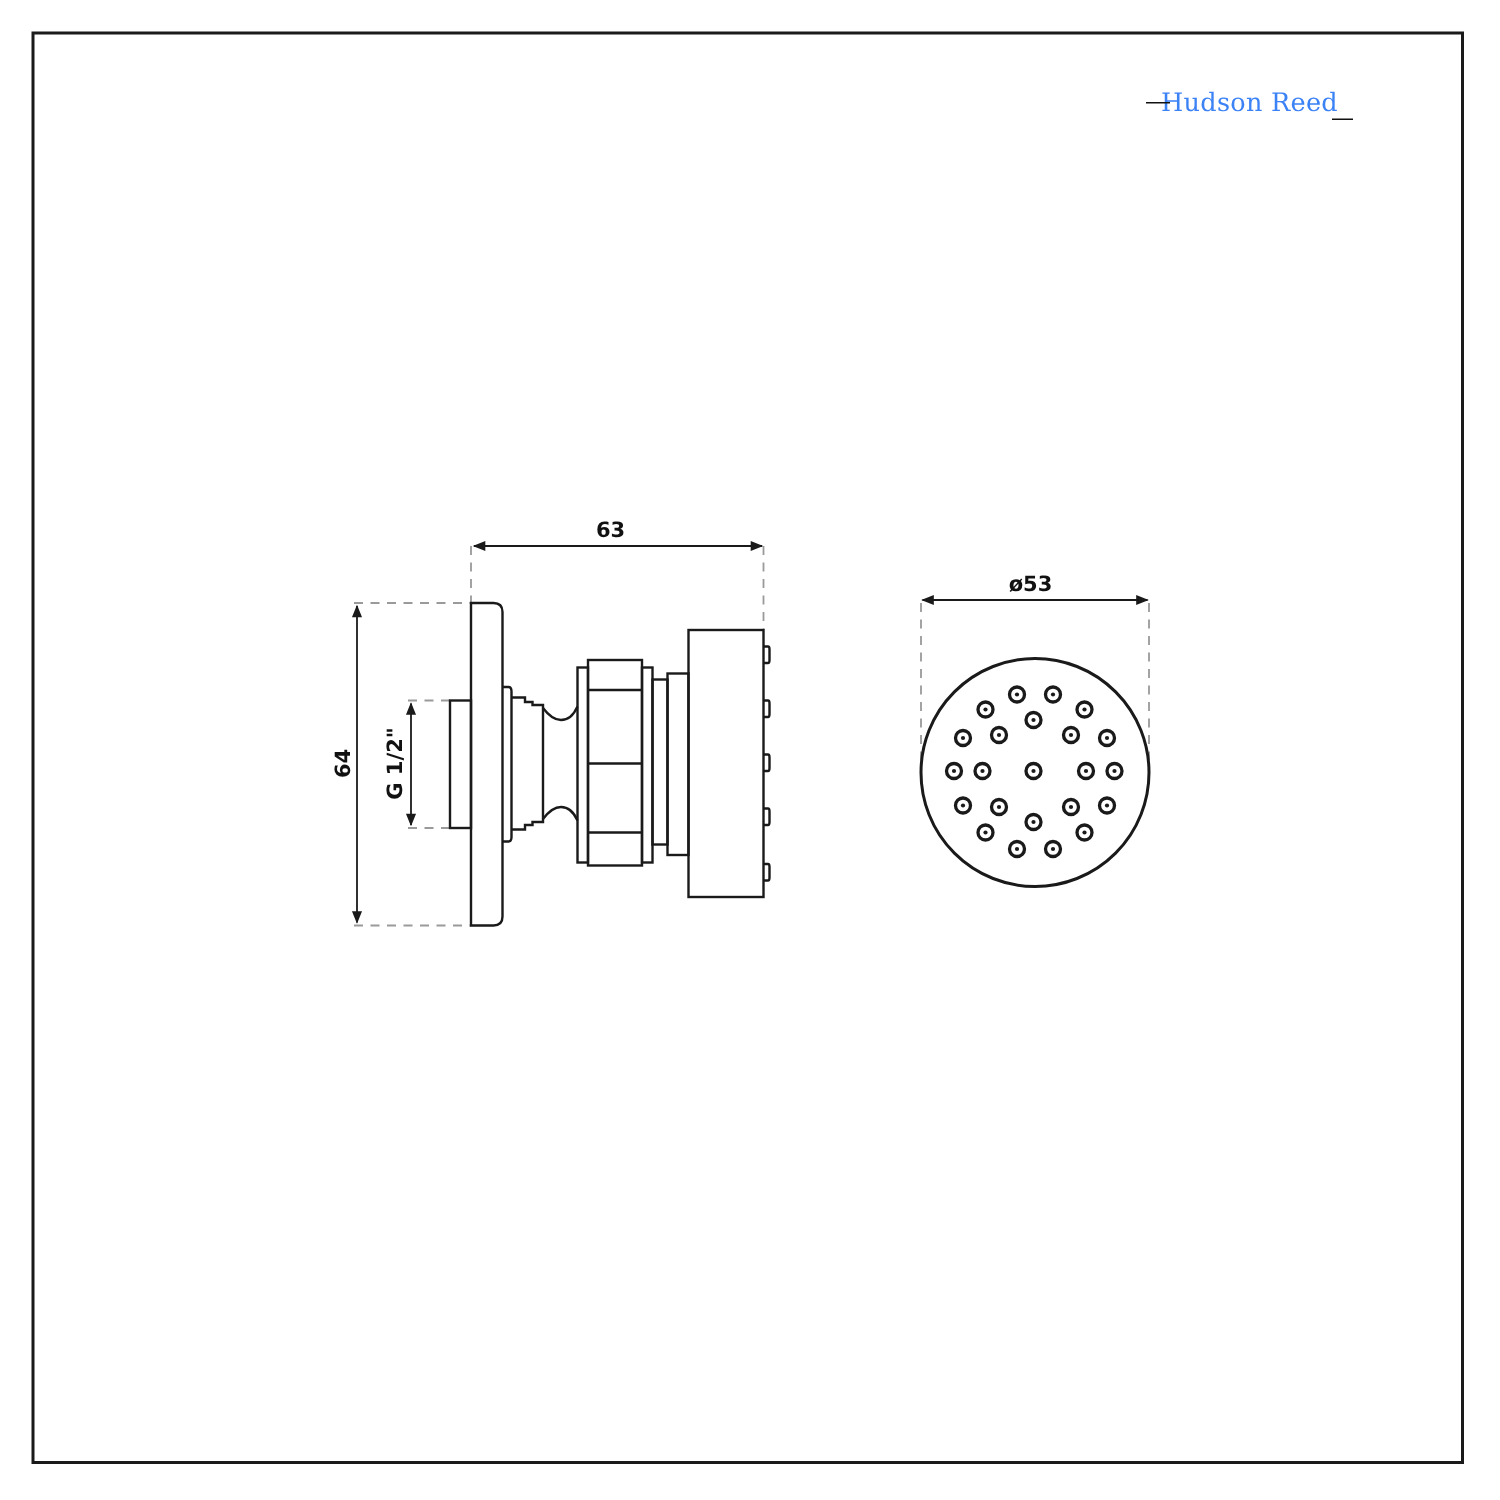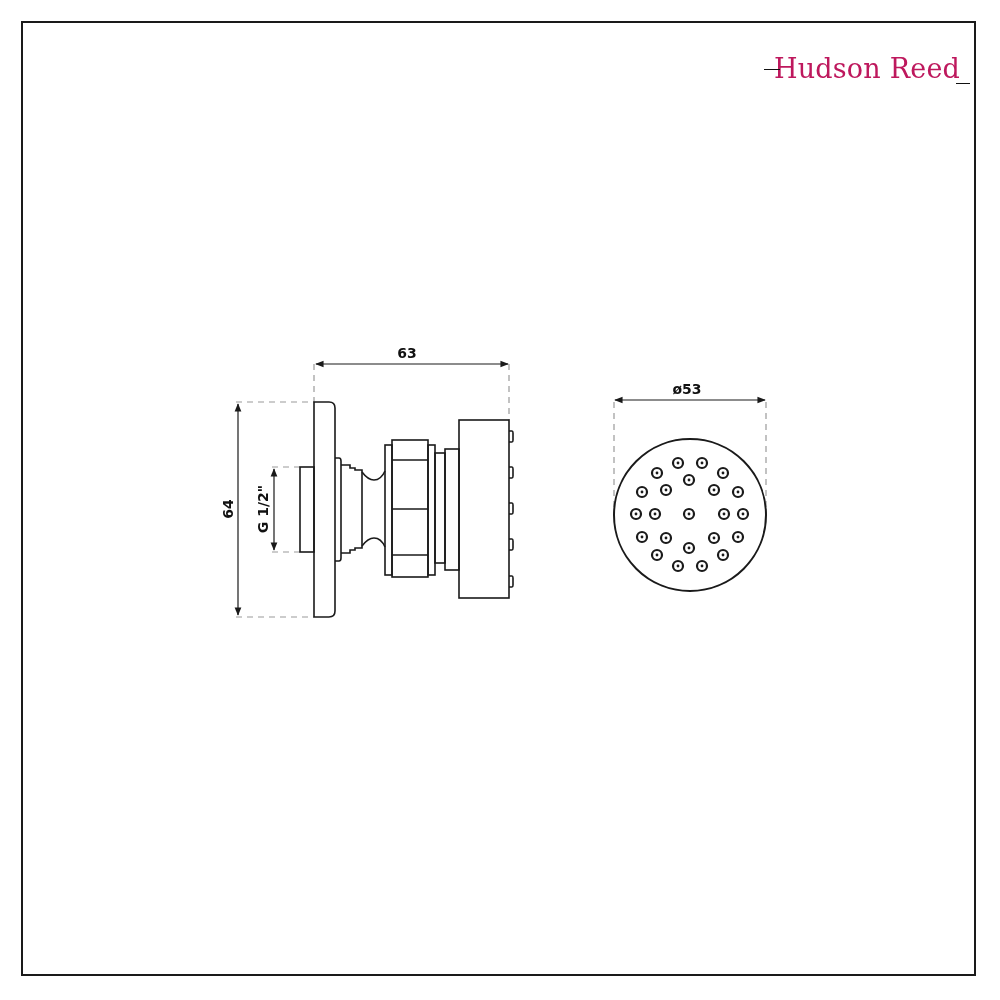--- a/index.html
+++ b/index.html
@@ -4,21 +4,21 @@
   <style>
     html, body { margin: 0; padding: 0; background: #ffffff; }
     body { width: 1000px; height: 1000px; position: relative; overflow: hidden; }
     .frame {
       position: absolute; left: 21px; top: 21px; width: 955px; height: 955px;
       border: 2px solid #1a1a1a; box-sizing: border-box;
     }
     .brand {
       position: absolute; left: 764px; top: 52px; height: 34px;
       font-family: "DejaVu Serif", "Liberation Serif", serif;
-      font-size: 27px; color: #be185d; letter-spacing: 0.2px; line-height: 34px;
+      font-size: 17px; color: #3b82f6; letter-spacing: 0.2px; line-height: 34px;
       white-space: nowrap;
     }
     .brand .pre { display: inline-block; width: 16px; height: 1.5px; background:#111; vertical-align: middle; position: relative; top: -1px; margin-right: -6px;}
     .brand .post { display: inline-block; width: 14px; height: 1.5px; background:#111; position: relative; top: 6px; margin-left: -4px; }
     svg.drawing { position: absolute; left: 0; top: 0; }
     .dim-text {
       font-family: "DejaVu Sans", "Liberation Sans", sans-serif;
       font-weight: bold; font-size: 14px; fill: #111;
     }
   </style>

